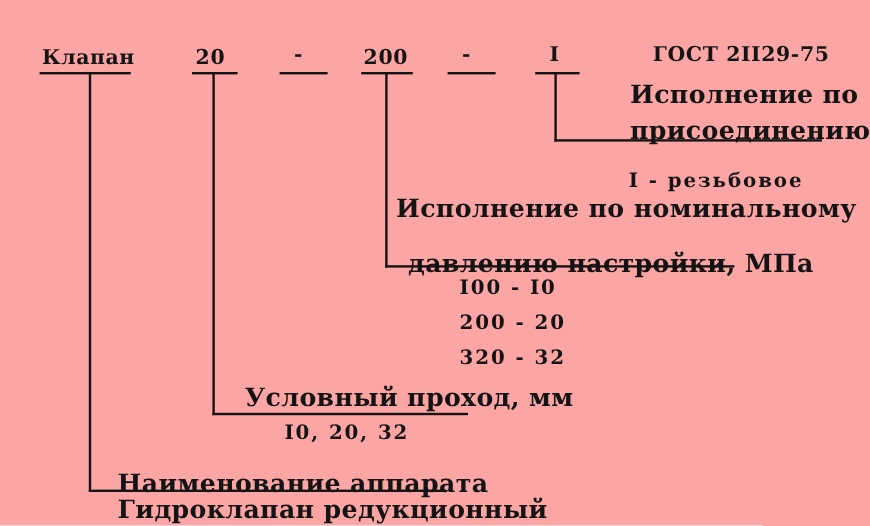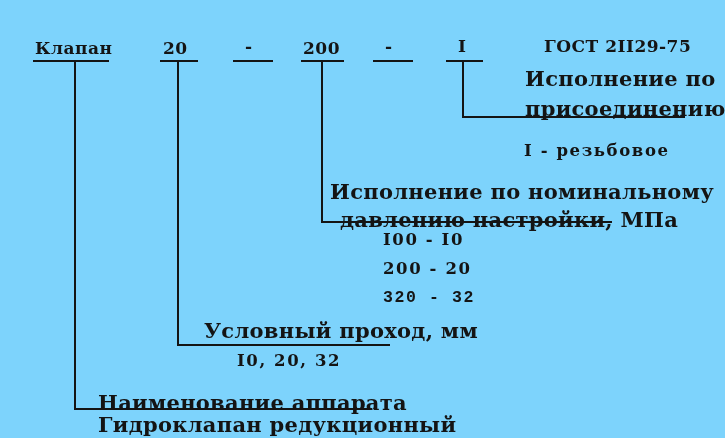--- a/index.html
+++ b/index.html
@@ -5,21 +5,21 @@
 <style>
   html, body {
     margin: 0;
     padding: 0;
     background: #ffffff;
   }
   #diagram {
     position: relative;
     width: 725px;
     height: 438px;
-    background: #7dd3fc;
+    background: #fca5a5;
     overflow: hidden;
     font-family: "DejaVu Serif", "Liberation Serif", serif;
     color: #171717;
     -webkit-font-smoothing: none;
   }
 
   
   .lbl {
     position: absolute;
     white-space: pre;
@@ -80,29 +80,29 @@
   <span class="lbl code" style="left:544px; top:38px;">ГОСТ 2II29-75</span>
 
   <span class="lbl body-txt" style="left:525px; top:68px;">Исполнение по</span>
   <span class="lbl body-txt" style="left:525px; top:98px;">присоединению</span>
 
   <div class="vrule" style="left:462px; top:60px; height:58px;"></div>
   <div class="hrule" style="left:462px; top:116px; width:223px;"></div>
 
   <span class="lbl list-txt" style="left:524px; top:124px;margin-top:19px;">I - резьбовое</span>
 
-  <span class="lbl body-txt" style="left:330px; top:181px;">Исполнение по номинальному</span>
+  <span class="lbl body-txt" style="left:330px; top:163px;">Исполнение по номинальному</span>
   <span class="lbl body-txt" style="left:340px; top:209px;text-align:right;">давлению настройки, МПа</span>
 
   <div class="vrule" style="left:321px; top:60px; height:163px;"></div>
   <div class="hrule" style="left:321px; top:221px; width:291px;"></div>
 
   <span class="lbl list-txt" style="left:383px; top:232px;">I00 - I0</span>
   <span class="lbl list-txt" style="left:383px; top:261px;">200 - 20</span>
-  <span class="lbl list-txt" style="left:383px; top:290px;font-family:Liberation Mono, monospace;">320 - 32</span>
+  <span class="lbl list-txt" style="left:383px; top:290px;">320 - 32</span>
 
   <span class="lbl body-txt" style="left:204px; top:320px;">Условный проход, мм</span>
 
   <div class="vrule" style="left:177px; top:60px; height:286px;"></div>
   <div class="hrule" style="left:177px; top:344px; width:213px;"></div>
 
   <span class="lbl list-txt" style="left:237px; top:353px;">I0, 20, 32</span>
 
   <span class="lbl body-txt" style="left:98px; top:392px;">Наименование аппарата</span>
 

